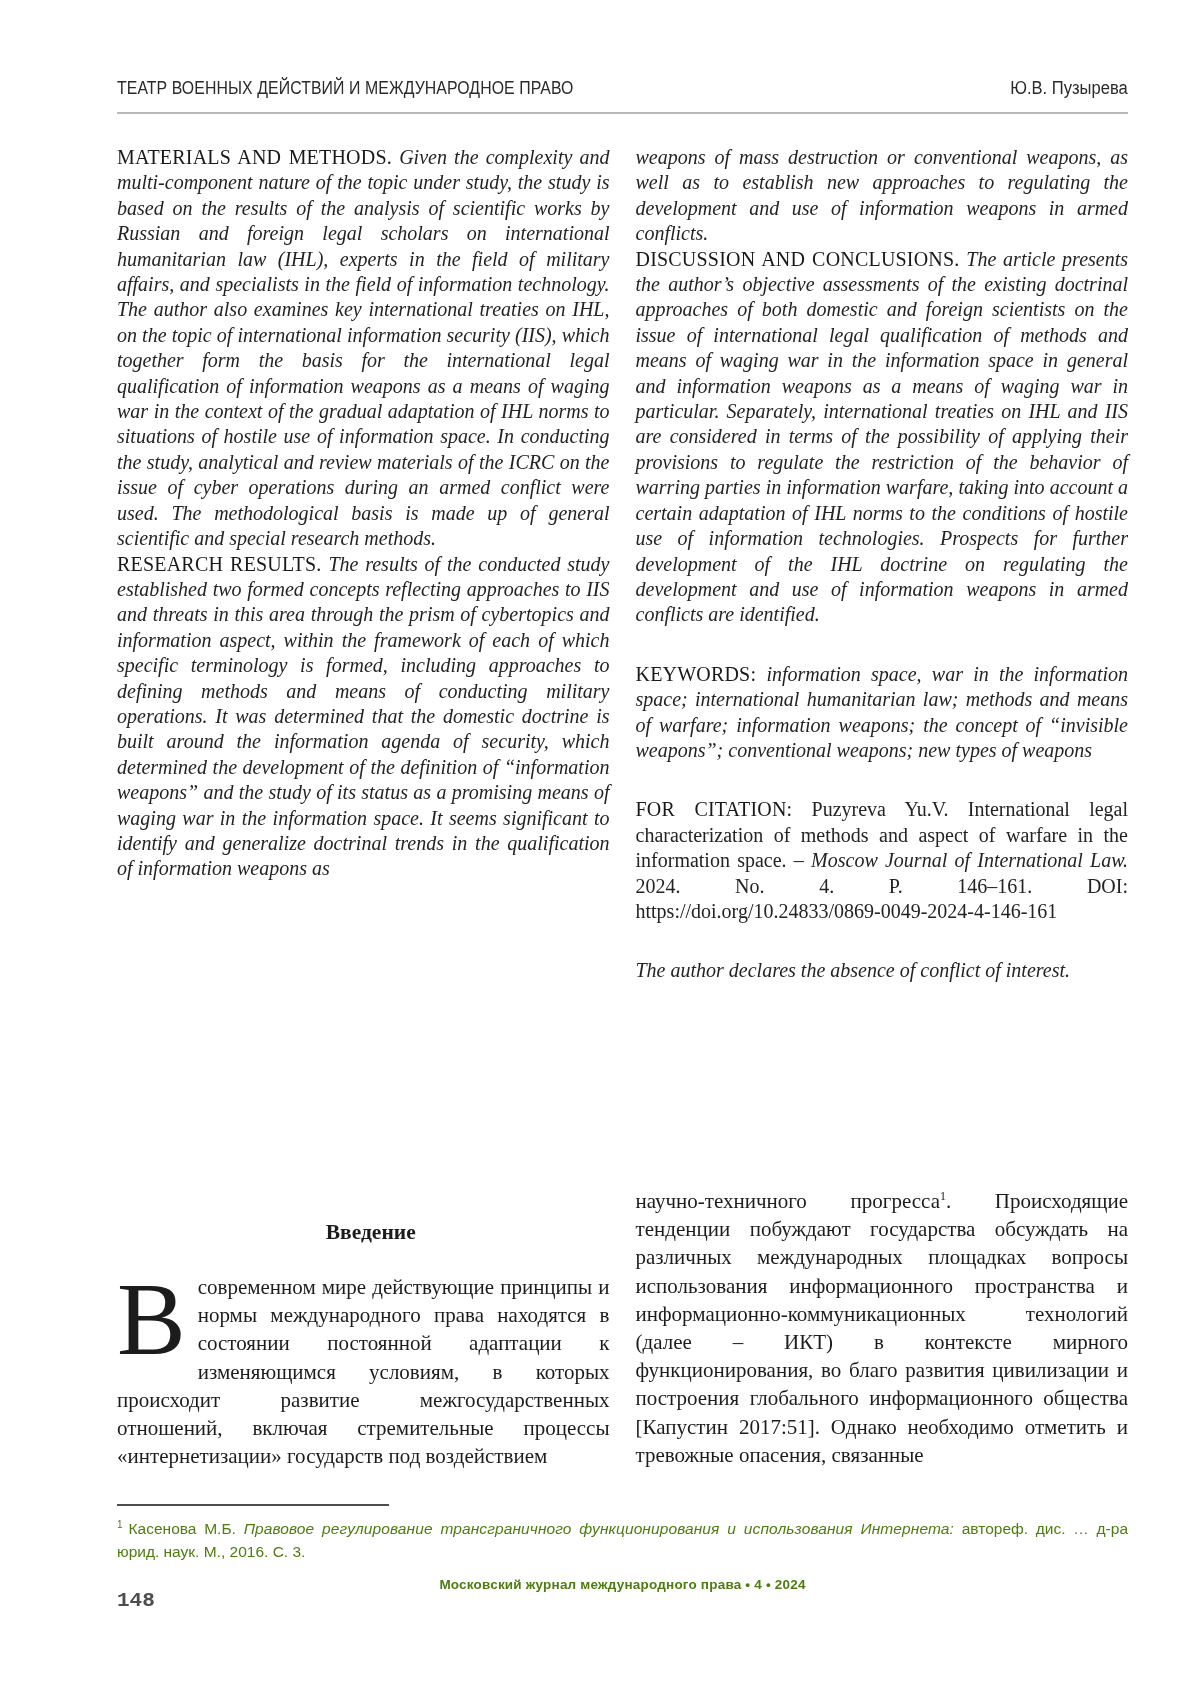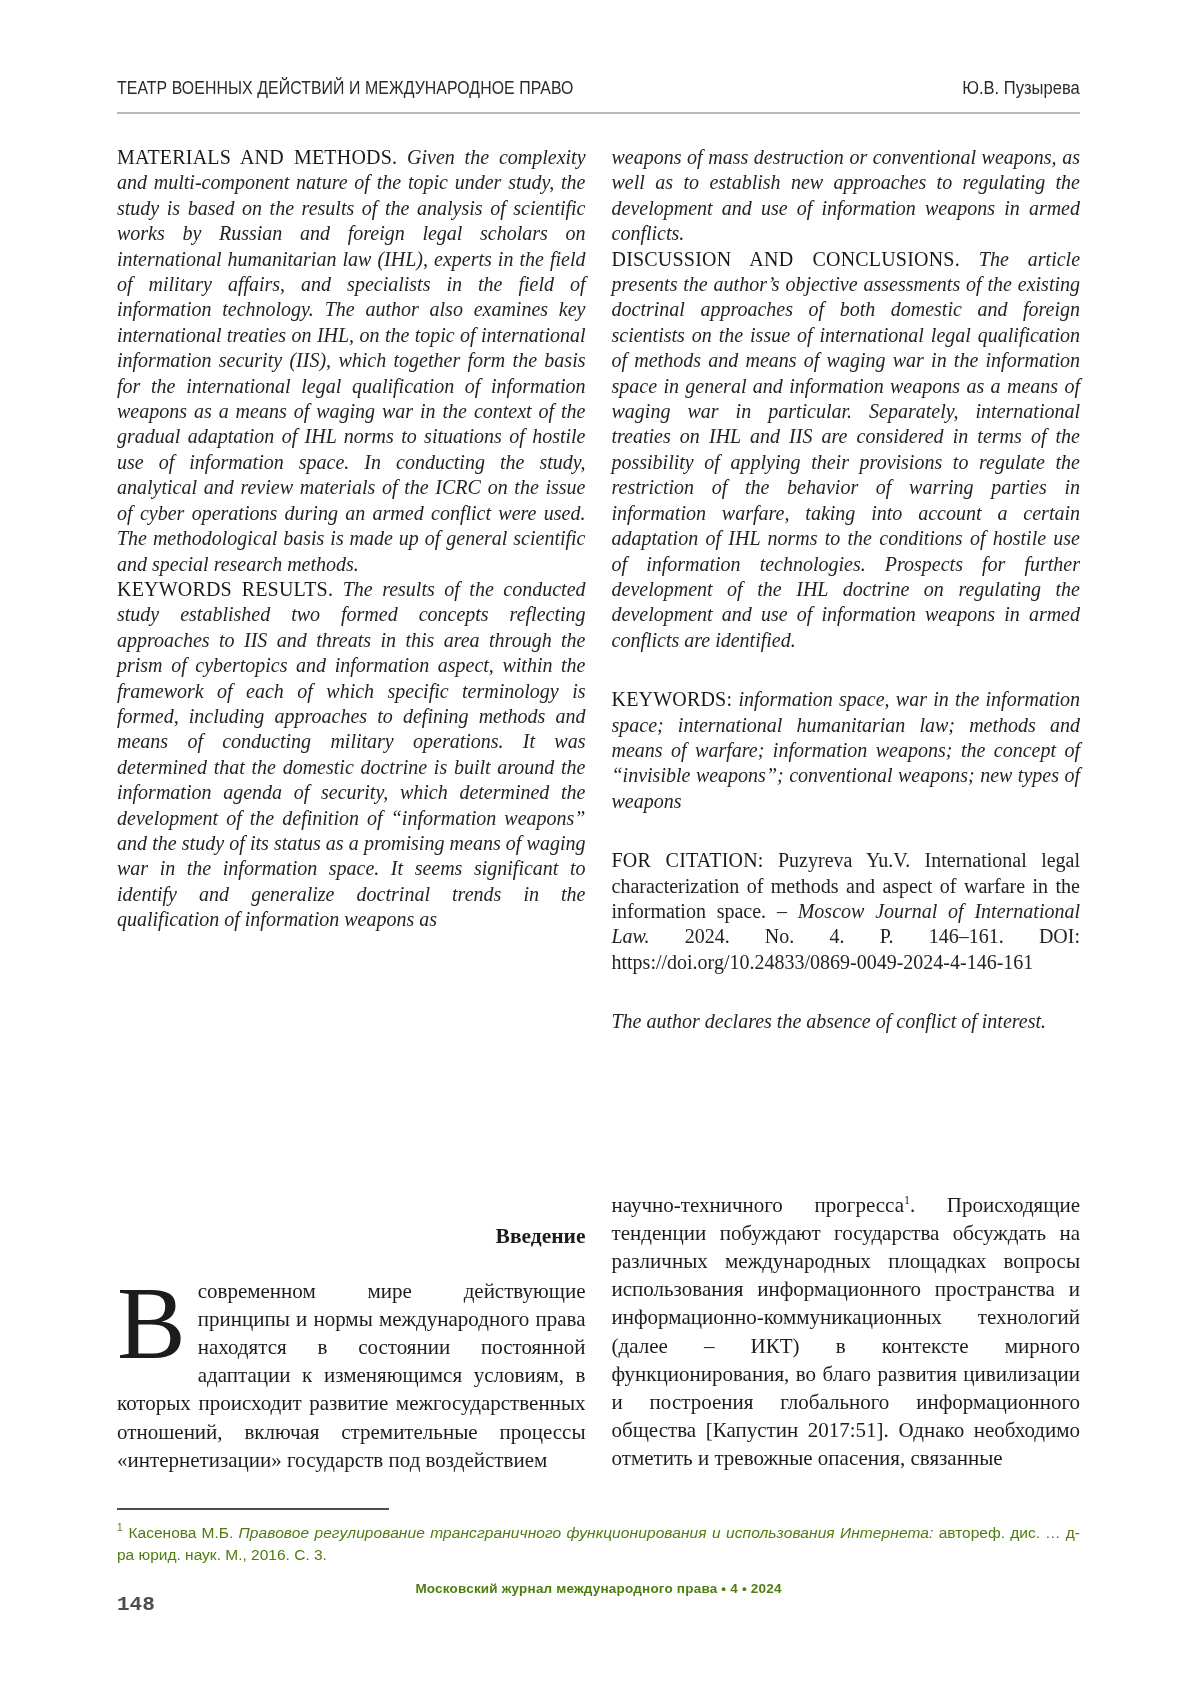--- a/index.html
+++ b/index.html
@@ -1,21 +1,21 @@
 <!DOCTYPE html>
 <html lang="ru"><head>
 <meta charset="utf-8">
 <style>
   html, body { margin: 0; padding: 0; background: #ffffff; }
   .page {
     position: relative;
     width: 1200px;
     min-height: 1697px;
     box-sizing: border-box;
-    padding: 78px 120px 40px 117px;
+    padding: 78px 72px 40px 117px;
     background: #ffffff;
     color: #1e1e1e;
   }
   
   .running-head {
     display: flex;
     justify-content: space-between;
     align-items: baseline;
     font-family: "Liberation Sans", sans-serif;
     font-size: 18px;
@@ -57,21 +57,21 @@
     line-height: 28.2px;
     text-align: justify;
     hyphens: auto; -webkit-hyphens: auto;
     color: #1c1c1c;
   }
   .intro h2 {
     font-size: 21.5px;
     font-weight: bold;
     margin: 32px 0 0 15px;
     line-height: 26px;
-    text-align: right;
+    text-align: center;
   }
   .intro p { margin: 0; }
   .intro .opening { margin-top: 28px; }
   .dropcap {
     float: left;
     font-family: "Liberation Serif", serif;
     font-size: 103px;
     line-height: 82px;
     margin: 5px 12px 0 0;
     color: #1c1c1c;
@@ -125,21 +125,21 @@
   </header>
   <hr class="header-rule">
 
   <section class="abstract two-col" lang="en">
     <div class="col">
       <p>
         <b class="lbl">MATERIALS AND METHODS.</b>
         <span>Given the complexity and multi-component nature of the topic under study, the study is based on the results of the analysis of scientific works by Russian and foreign legal scholars on international humanitarian law (IHL), experts in the field of military affairs, and specialists in the field of information technology. The author also examines key international treaties on IHL, on the topic of international information security (IIS), which together form the basis for the international legal qualification of information weapons as a means of waging war in the context of the gradual adaptation of IHL norms to situations of hostile use of information space. In conducting the study, analytical and review materials of the ICRC on the issue of cyber operations during an armed conflict were used. The methodological basis is made up of general scientific and special research methods.</span>
       </p>
       <p>
-        <b class="lbl">KEYWORDS RESULTS.</b>
+        <b class="lbl">RESEARCH RESULTS.</b>
         <span>The results of the conducted study established two formed concepts reflecting approaches to IIS and threats in this area through the prism of cybertopics and information aspect, within the framework of each of which specific terminology is formed, including approaches to defining methods and means of conducting military operations. It was determined that the domestic doctrine is built around the information agenda of security, which determined the development of the definition of “information weapons” and the study of its status as a promising means of waging war in the information space. It seems significant to identify and generalize doctrinal trends in the qualification of information weapons as</span>
       </p>
     </div>
     <div class="col">
       <p><span>weapons of mass destruction or conventional weapons, as well as to establish new approaches to regulating the development and use of information weapons in armed conflicts.</span></p>
       <p>
         <b class="lbl">DISCUSSION AND CONCLUSIONS.</b>
         <span>The article presents the author’s objective assessments of the existing doctrinal approaches of both domestic and foreign scientists on the issue of international legal qualification of methods and means of waging war in the information space in general and information weapons as a means of waging war in particular. Separately, international treaties on IHL and IIS are considered in terms of the possibility of applying their provisions to regulate the restriction of the behavior of warring parties in information warfare, taking into account a certain adaptation of IHL norms to the conditions of hostile use of information technologies. Prospects for further development of the IHL doctrine on regulating the development and use of information weapons in armed conflicts are identified.</span>
       </p>
       <p class="gap">

